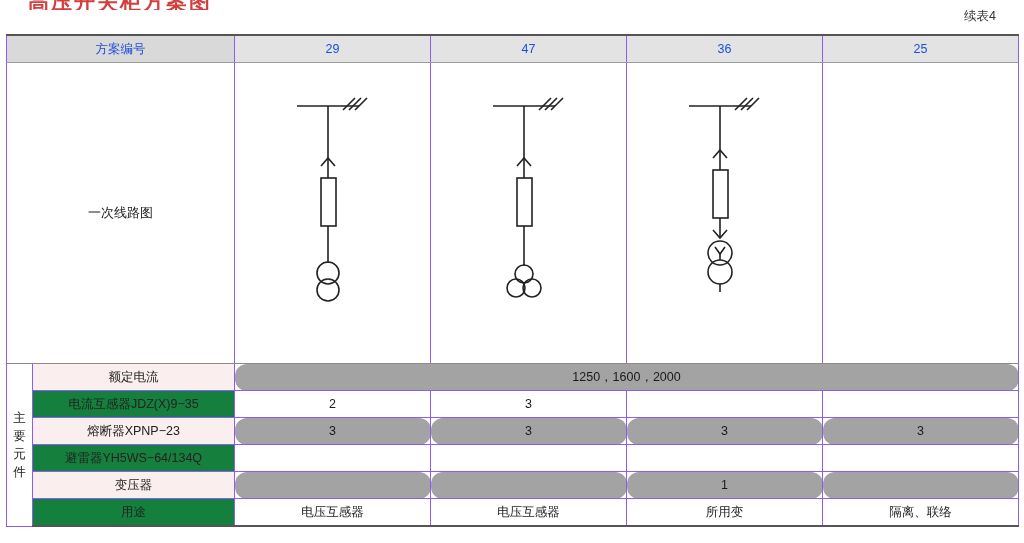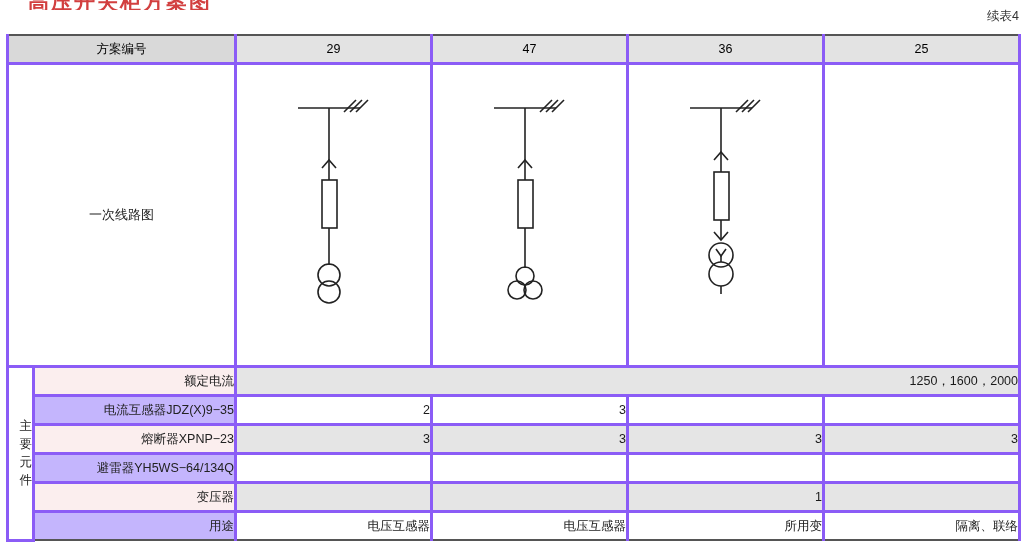--- a/index.html
+++ b/index.html
@@ -29,48 +29,48 @@
     overflow: hidden;
     font-family: "Liberation Serif", serif;
     font-weight: bold;
     font-size: 21px;
     color: #d23f3f;
     letter-spacing: 2px;
     white-space: nowrap;
   }
   .cont-label {
     position: absolute;
-    right: 5px;
+    right: 28px;
     top: 8px;
     font-size: 12.5px;
     color: #333;
     font-family: "Liberation Sans", sans-serif;
     text-align: right;
   }
   table.main {
     position: absolute;
     left: 6px;
     top: 34px;
     width: 1012px;
     border-collapse: collapse;
     table-layout: fixed;
     font-size: 12.5px;
   }
   table.main td {
-    border: 3px solid #8b5cf6;
+    border: 1px solid #8b5cf6;
     padding: 0;
     text-align: center;
     vertical-align: middle;
   }
   
   tr.hdr td {
     background: #e3e3e3;
     height: 26px;
     font-size: 12.5px;
-    color: #000000;
+    color: #1d4ed8;
     border-top: 2px solid #555;
     border-bottom: 1px solid #9a9a9a;
   }
   tr.hdr td.first {
     background: #d9d9d9;
   }
   
   tr.diagram td {
     height: 300px;
     background: #ffffff;
@@ -82,36 +82,36 @@
   .diagram-wrap {
     width: 100%;
     height: 300px;
     display: flex;
     align-items: center;
     justify-content: center;
   }
   
   tr.spec td {
     height: 26px;
-    text-align: right;
   }
   tr.spec td.rowlabel {
     background: #fbeeee;
     font-size: 12.5px;
     color: #222;
   }
   tr.spec td.rowlabel.white {
-    background: #c4b5fd;
+    background: #15803d;
   }
   tr.spec td.val {
     background: #ffffff;
     font-size: 12.5px;
   }
   tr.spec td.val.tint {
-    background: #e5e5e5;
+    background: #a3a3a3;
+    border-radius: 12px;
   }
   td.sidecap {
     width: 26px;
     background: #ffffff;
     font-size: 12.5px;
     line-height: 1.45;
     color: #222;
   }
   td.sidecap span {
     display: block;

